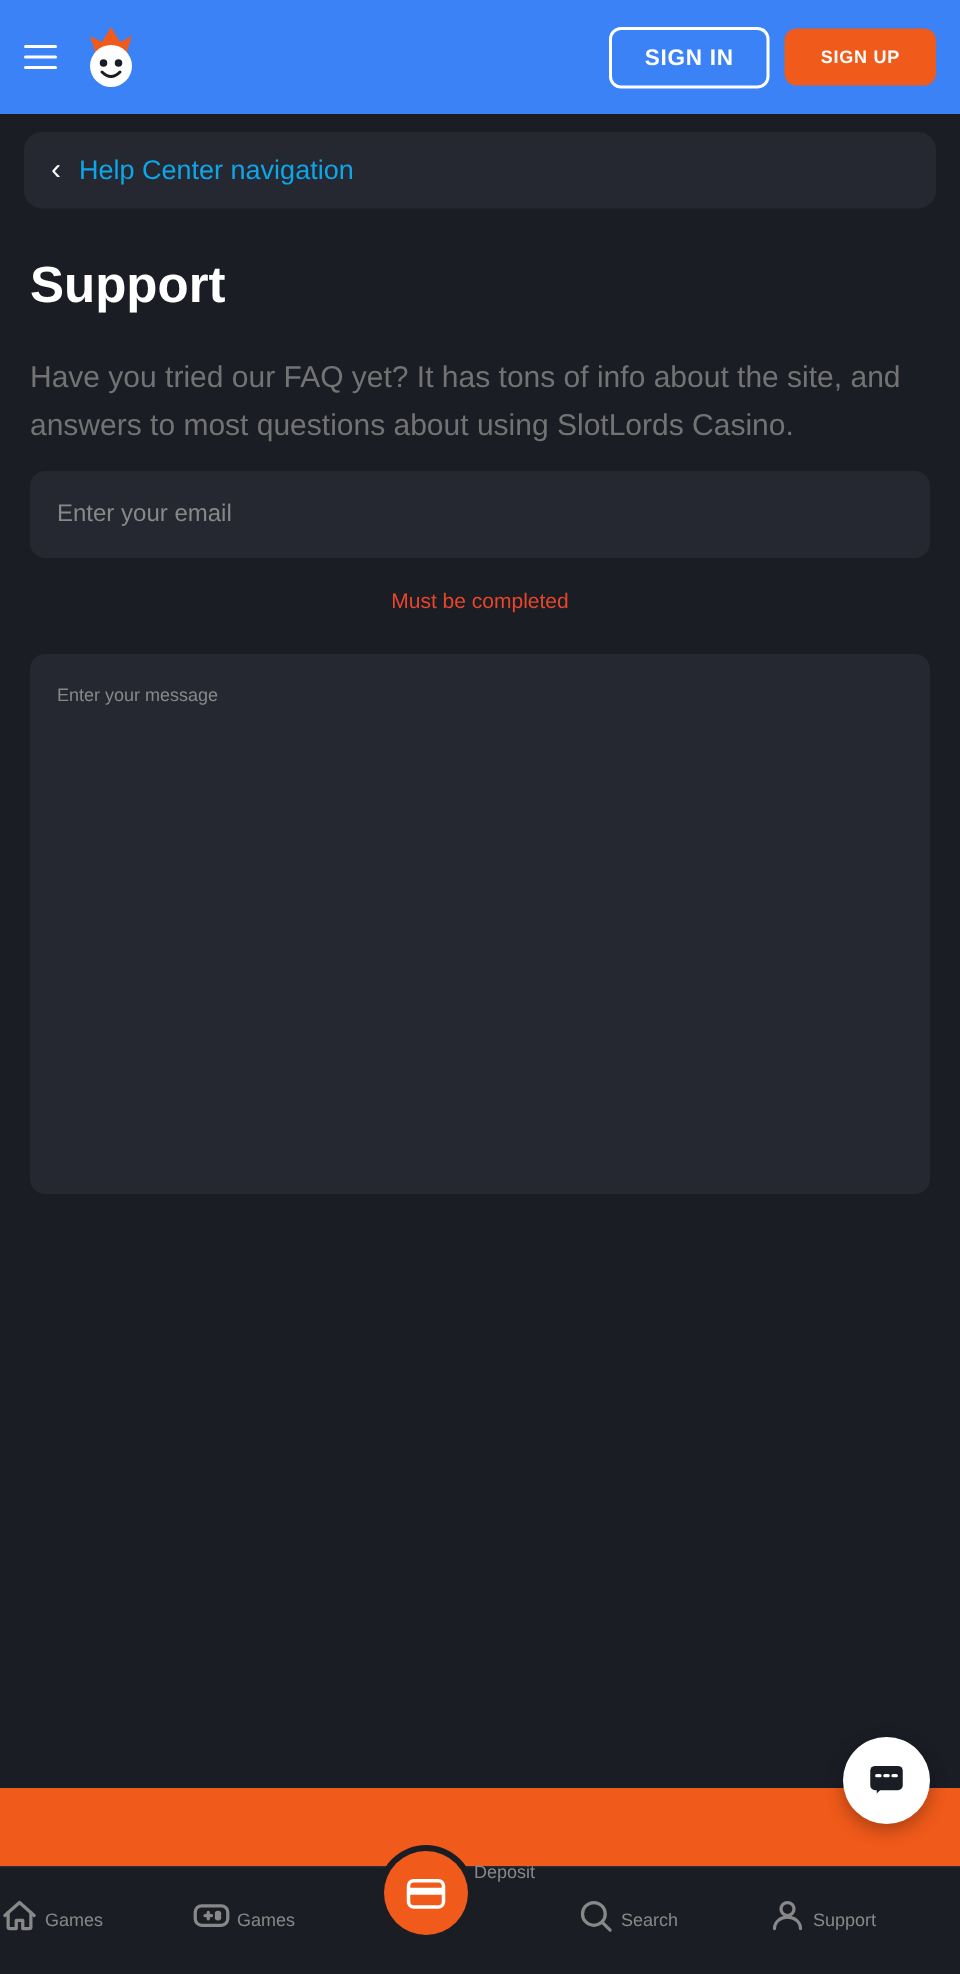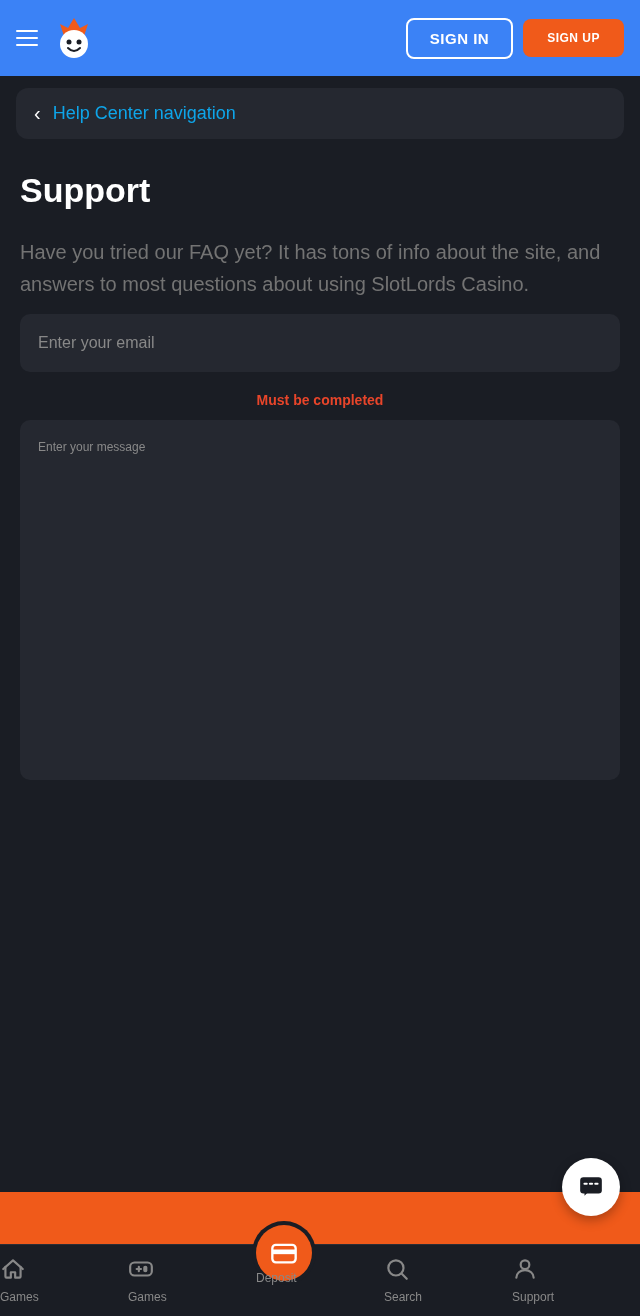--- a/index.html
+++ b/index.html
@@ -147,21 +147,22 @@
       margin-bottom: 8px;
     }
 
     .email-input::placeholder {
       color: #888888;
     }
 
     .error-message {
       color: #e8452a;
       font-size: 14px;
-      font-weight: 700;
+      margin-bottom: 16px;
+      font-weight: 400;
     }
 
     .message-textarea {
       width: 100%;
       background: #252830;
       border: none;
       border-radius: 10px;
       padding: 20px 18px;
       font-size: 12px;
       color: #888888;
@@ -215,22 +216,21 @@
       display: flex;
       align-items: center;
       justify-content: space-around;
       padding: 8px 0 10px 0;
       z-index: 200;
       height: 72px;
     }
 
     .nav-item {
       display: flex;
-      flex-direction: column;
-      align-items: flex-start;
+      align-items: center;
       gap: 4px;
       cursor: pointer;
       flex: 1;
     }
 
     .nav-item-label {
       font-size: 12px;
       color: #888888;
     }
 

